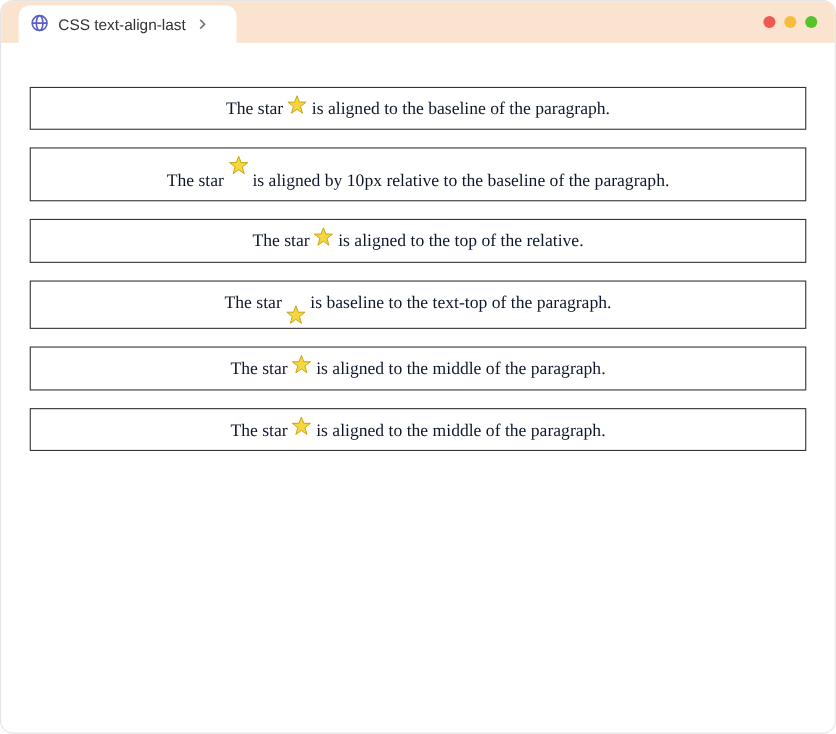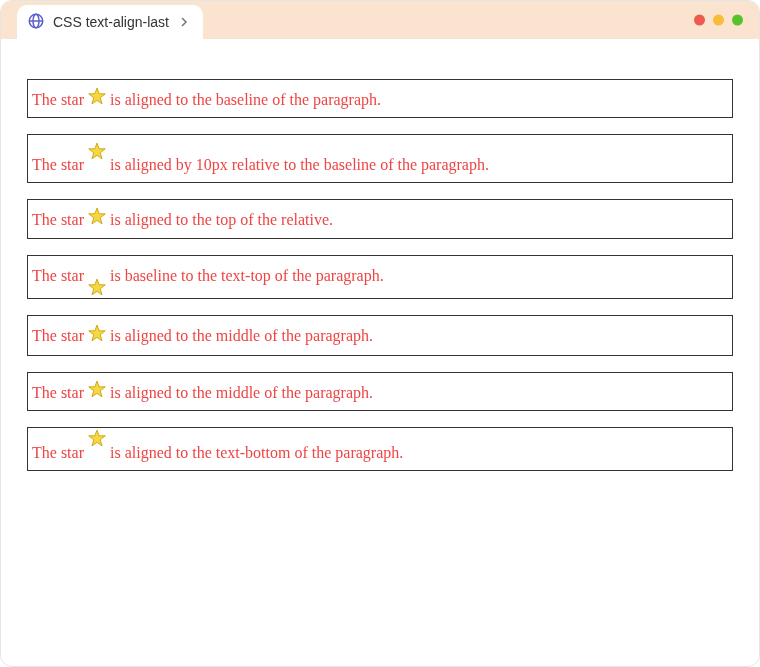--- a/index.html
+++ b/index.html
@@ -21,21 +21,21 @@
     padding: 0 16px 0 8px;
     position: relative;
   }
   .tab {
     background: #fff;
     border-top-left-radius: 10px;
     border-top-right-radius: 10px;
     height: 34px;
     display: flex;
     align-items: center;
-    padding: 0 14px 0 10px;
+    padding: 0 26px 0 10px;
     gap: 8px;
     font-family: -apple-system, "Segoe UI", sans-serif;
     font-size: 14px;
     color: #333;
     margin-left: 8px;
   }
   .globe-icon {
     width: 18px; height: 18px;
   }
   .chevron-icon {
@@ -57,21 +57,22 @@
 
   .content {
     padding: 24px 26px;
   }
   .example {
     border: 1px solid #333;
     padding: 6px 4px 4px 4px;
     margin-bottom: 12px;
     font-size: 16px;
     line-height: 1.7;
-    color: #ef4444;
+    color: #0f172a;
+    text-align: center;
   }
   .star-wrap {
     display: inline-block;
     position: relative;
   }
   .star-svg {
     width: 18px;
     height: 18px;
   }
   .star-svg polygon {
@@ -129,16 +130,13 @@
         </svg></span><span> is aligned to the top of the relative.</span></p>
     <p class="example va-text-top"><span>The star </span><span class="star-wrap"><svg class="star-svg" viewBox="0 0 50 48">
           <polygon points="25,2 31,18 48,18 34,29 39,46 25,36 11,46 16,29 2,18 19,18"></polygon>
         </svg></span><span> is baseline to the text-top of the paragraph.</span></p>
     <p class="example va-middle"><span>The star </span><span class="star-wrap"><svg class="star-svg" viewBox="0 0 50 48">
           <polygon points="25,2 31,18 48,18 34,29 39,46 25,36 11,46 16,29 2,18 19,18"></polygon>
         </svg></span><span> is aligned to the middle of the paragraph.</span></p>
     <p class="example va-bottom"><span>The star </span><span class="star-wrap"><svg class="star-svg" viewBox="0 0 50 48">
           <polygon points="25,2 31,18 48,18 34,29 39,46 25,36 11,46 16,29 2,18 19,18"></polygon>
         </svg></span><span> is aligned to the middle of the paragraph.</span></p>
-    <p class="example va-text-bottom"><span>The star </span><span class="star-wrap"><svg class="star-svg" viewBox="0 0 50 48">
-          <polygon points="25,2 31,18 48,18 34,29 39,46 25,36 11,46 16,29 2,18 19,18"></polygon>
-        </svg></span><span> is aligned to the text-bottom of the paragraph.</span></p>
   </div>
 
 </body></html>

